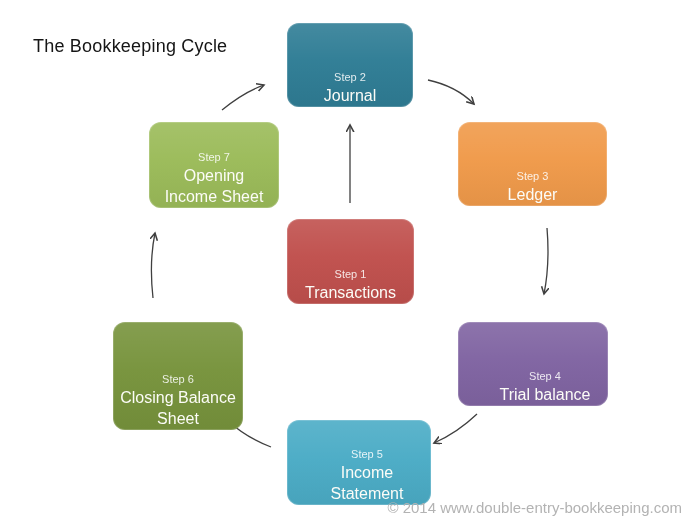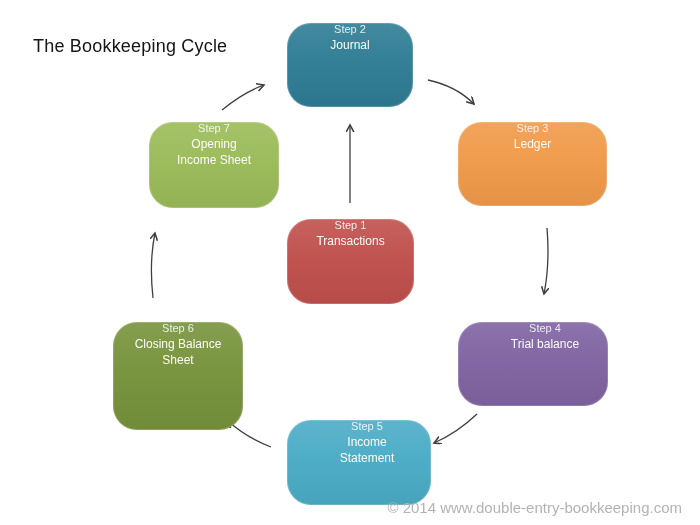--- a/index.html
+++ b/index.html
@@ -18,37 +18,37 @@
   .diagram-title {
     position: absolute;
     left: 33px;
     top: 36px;
     font-size: 18px;
     color: #151515;
     letter-spacing: 0.2px;
   }
   .node {
     position: absolute;
-    border-radius: 24px;
+    border-radius: 12px;
     display: flex;
     flex-direction: column;
     align-items: center;
-    justify-content: flex-start;
+    justify-content: flex-end;
     text-align: center;
     color: #fbfbf6;
     background-image: linear-gradient(180deg, rgba(255,255,255,0.10) 0%, rgba(255,255,255,0.02) 45%, rgba(0,0,0,0.05) 100%);
     box-shadow: inset 0 0 0 1px rgba(255,255,255,0.18);
   }
   .step-label {
     font-size: 11px;
     color: rgba(255,255,255,0.85);
     margin-bottom: 3px;
   }
   .node-title {
-    font-size: 12px;
+    font-size: 16px;
     line-height: 1.3;
     white-space: pre-line;
     color: #fcfcf7;
   }
   .node-journal      { left: 287px; top: 23px;  width: 126px; height: 84px; }
   .node-ledger       { left: 458px; top: 122px; width: 149px; height: 84px; }
   .node-transactions { left: 287px; top: 219px; width: 127px; height: 85px; }
   .node-trial        { left: 458px; top: 322px; width: 126px; height: 84px; padding-left: 24px; }
   .node-income       { left: 287px; top: 420px; width: 128px; height: 85px; }
   .node-closing      { left: 113px; top: 322px; width: 130px; height: 108px; }

